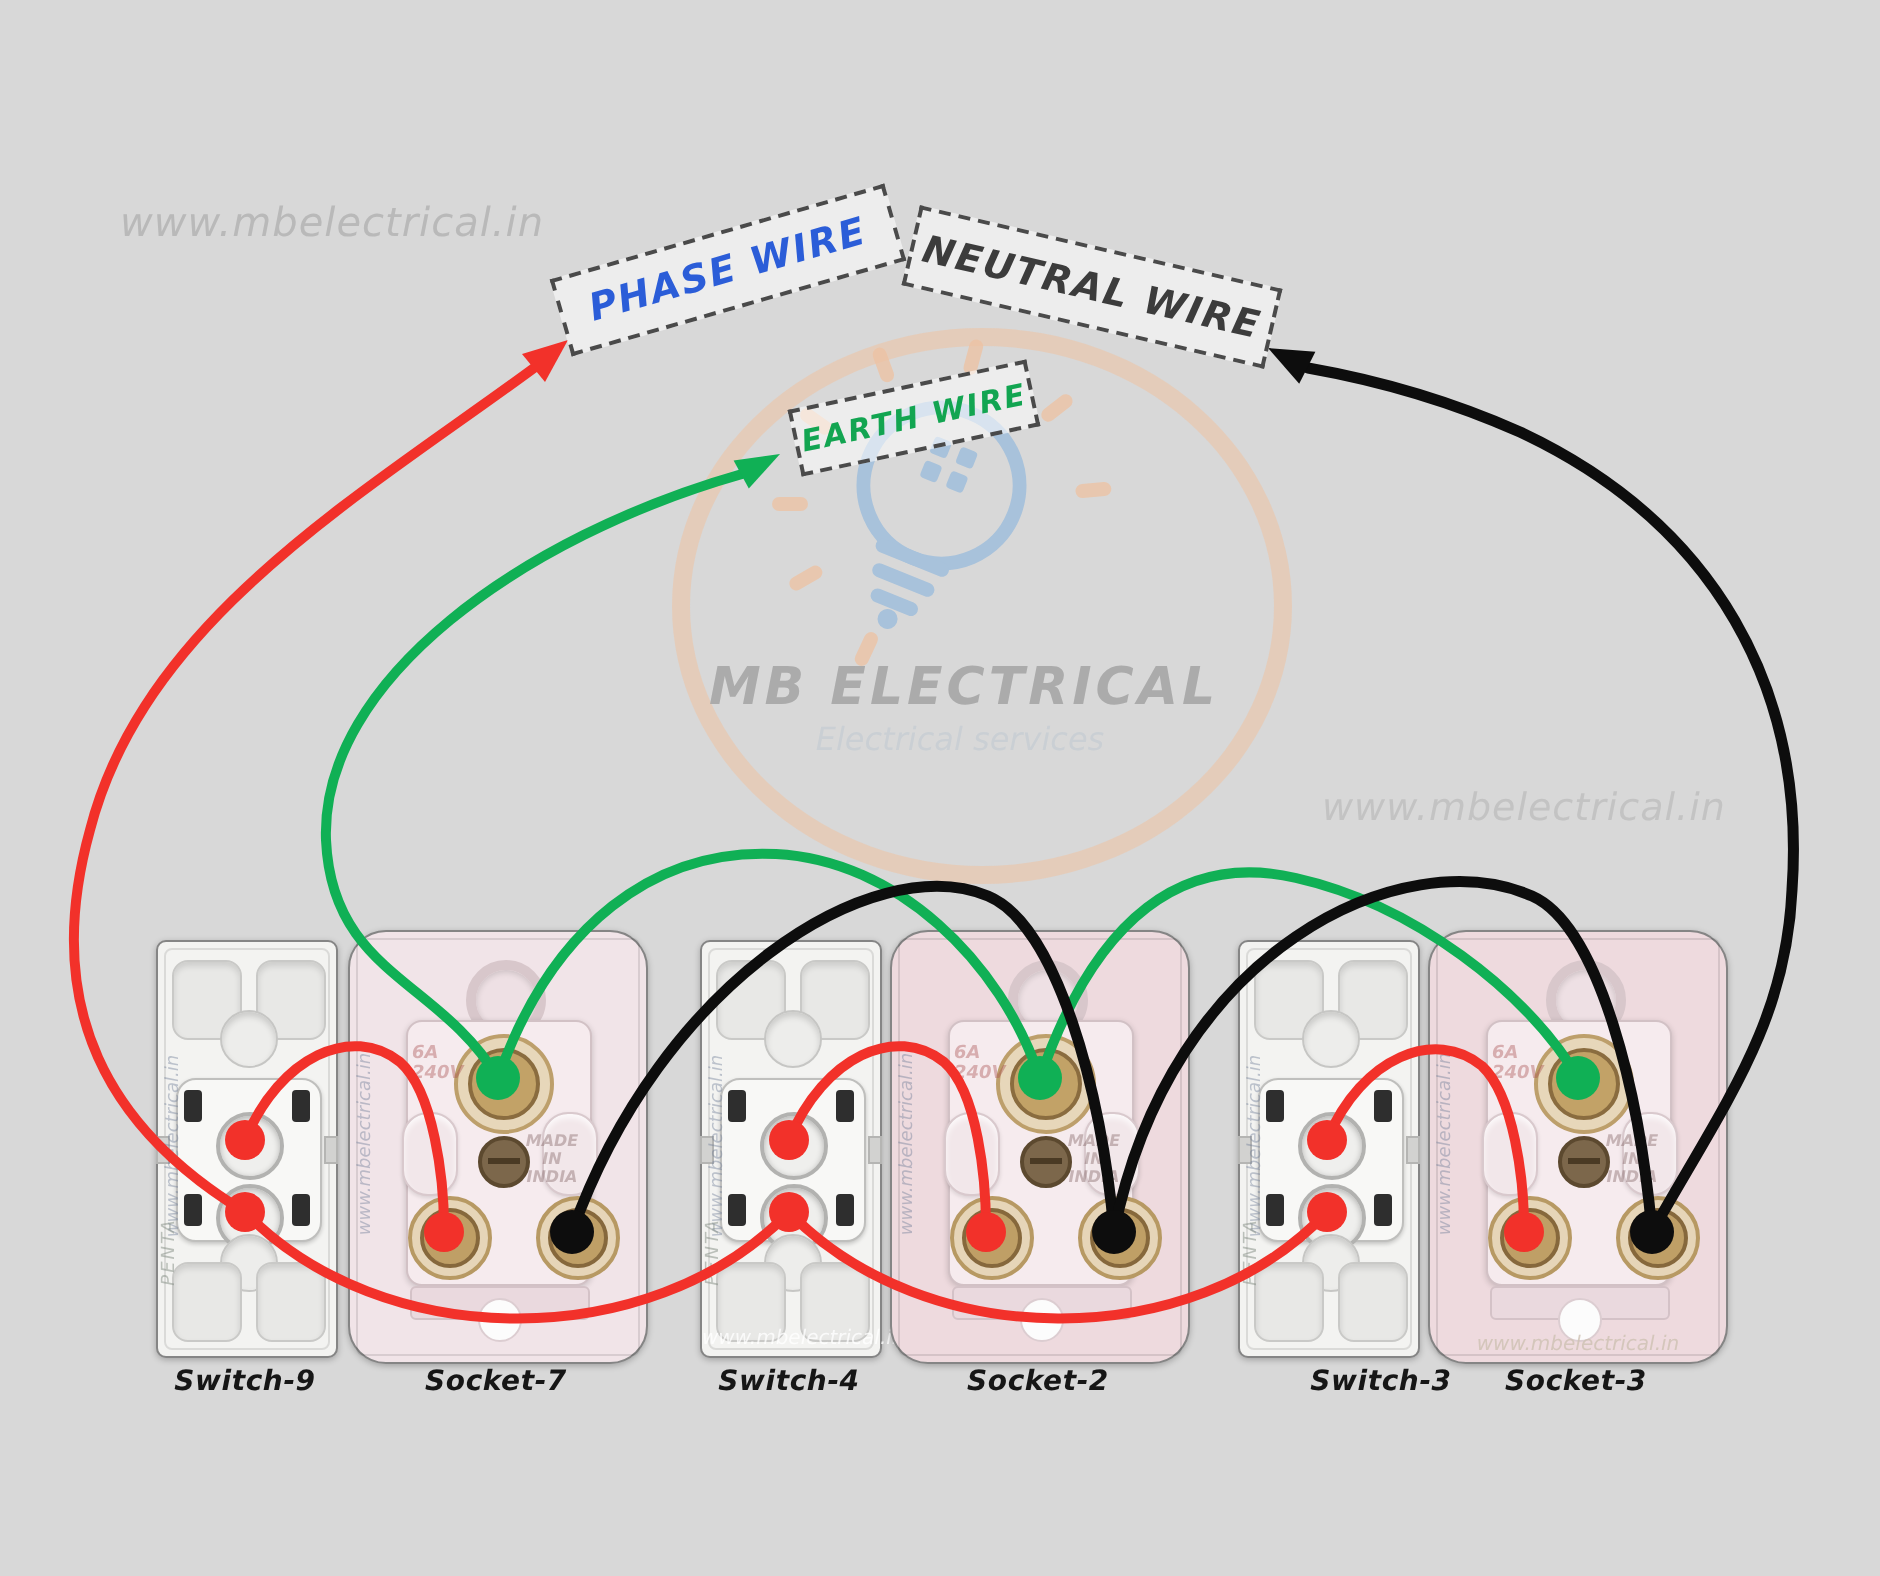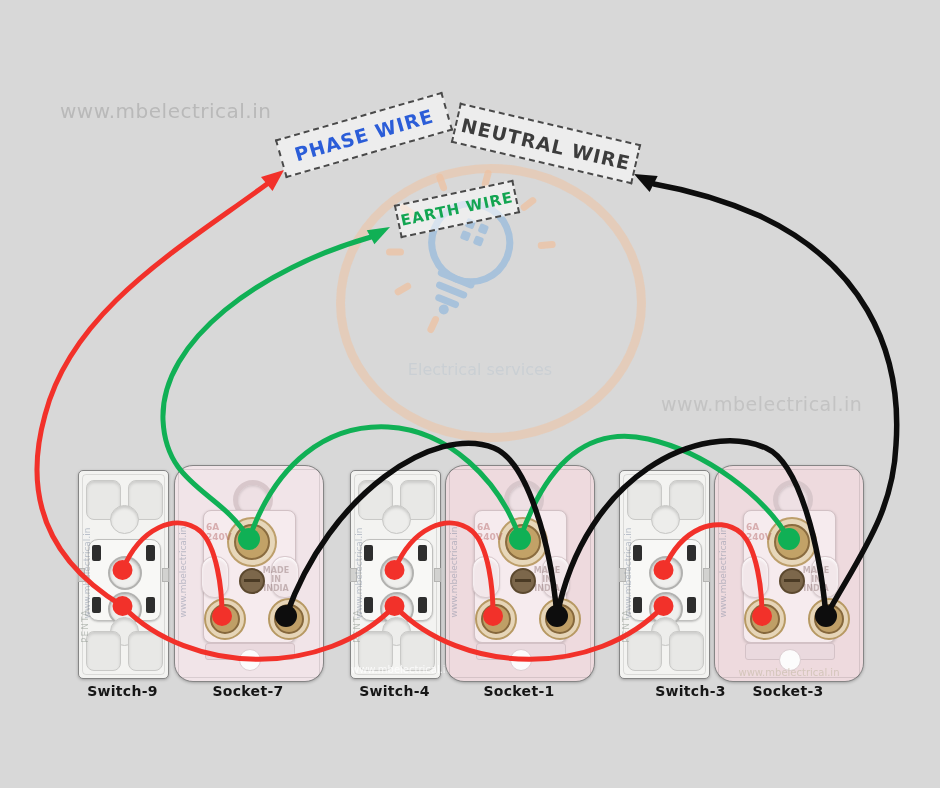--- a/index.html
+++ b/index.html
@@ -1,16 +1,16 @@
 <!DOCTYPE html>
 <html style="--bg: #d8d8d8; --phase: #f2312a; --neutral: #0d0d0d; --earth: #10b055; --phase_label: #2b5dd8; --neutral_label: #3c3c3c; --earth_label: #12a551; --watermark: #b9b9b9; --ring: #eec2a2; --bulb: #98bbdc; --logo_text: #a7a7a7; --logo_sub: #c9cfd4;"><head>
 <meta charset="utf-8">
 <style>
   html,body{margin:0;padding:0;background:#cfcfcf;font-family:"DejaVu Sans",sans-serif;}
-  #stage{position:relative;width:940px;height:788px;background:var(--bg,#d8d8d8);overflow:hidden;}
+  #stage{position:relative;width:940px;height:788px;background:var(--bg,#d8d8d8);overflow:hidden;font-style:italic;}
 
   
   .wm{position:absolute;color:var(--watermark,#bbb);z-index:1;letter-spacing:.5px;}
   .wm-tl{left:60px;top:99px;font-size:20px;}
   .wm-mr{left:661px;top:393px;font-size:19px;color:#c3c3c3;}
 
   .logo-ring{position:absolute;left:336px;top:164px;width:292px;height:260px;border:9px solid var(--ring,#eec2a2);border-radius:50%;opacity:.55;z-index:1;}
   .logo-svg{position:absolute;left:0;top:0;z-index:1;pointer-events:none;}
   .logo-title{position:absolute;left:332px;top:329px;width:300px;text-align:center;font-size:26px;font-weight:bold;letter-spacing:2px;color:var(--logo_text,#a7a7a7);opacity:.9;z-index:1;}
   .logo-sub{position:absolute;left:330px;top:360px;width:300px;text-align:center;font-size:16px;color:var(--logo_sub,#c9cfd4);opacity:.9;z-index:1;}
@@ -102,20 +102,21 @@
         <rect class="bulb-fill" x="2" y="-32" width="9" height="9" rx="2"></rect>
         <rect class="bulb-fill" x="-12" y="-19" width="9" height="9" rx="2"></rect>
         <rect class="bulb-fill" x="2" y="-19" width="9" height="9" rx="2"></rect>
         <path class="bulb-stroke" d="M -16 29 L 16 29" stroke-width="9"></path>
         <path class="bulb-stroke" d="M -13 41 L 13 41" stroke-width="9"></path>
         <path class="bulb-stroke" d="M -9 53 L 9 53" stroke-width="9"></path>
         <circle class="bulb-fill" cx="0" cy="62" r="5"></circle>
       </g>
     </g>
   </svg>
+  <div class="logo-title">MB ELECTRICAL</div>
   <div class="logo-sub">Electrical services</div>
 
   <div class="tag tag-phase">PHASE WIRE</div>
   <div class="tag tag-neutral">NEUTRAL WIRE</div>
   <div class="tag tag-earth">EARTH WIRE</div>
 
   <div class="panel switch" style="left:78px;top:470px">
     <div class="frame"></div>
     <div class="sw-sq" style="left:7px;top:9px"></div>
     <div class="sw-sq" style="left:49px;top:9px"></div>
@@ -236,21 +237,21 @@
     <div class="sk-hole"></div>
     <div class="sk-rating">6A 240V</div>
     <div class="sk-origin">MADE IN INDIA</div>
     <div class="wm-vert">www.mbelectrical.in</div>
     <div class="wm-bottom tan">www.mbelectrical.in</div>
   </div>
 
   <div class="unit-label" style="left:78px;width:89px">Switch-9</div>
   <div class="unit-label" style="left:174px;width:148px">Socket-7</div>
   <div class="unit-label" style="left:350px;width:89px">Switch-4</div>
-  <div class="unit-label" style="left:445px;width:148px">Socket-1</div>
+  <div class="unit-label" style="left:445px;width:148px">Socket-2</div>
   <div class="unit-label" style="left:646px;width:89px">Switch-3</div>
   <div class="unit-label" style="left:714px;width:148px">Socket-3</div>
 
   <svg class="wires" width="940" height="788" viewBox="0 0 940 788">
 
     <path class="wire wire-phase" d="M 122.5 606 C 55 565, 20 505, 45 415 C 72 310, 180 248, 267 184"></path>
     <polygon class="head-phase" points="284,170 272.5,191 261,177"></polygon>
     <path class="wire wire-phase" d="M 122.5 606 C 190 676, 325 678, 394.5 606"></path>
     <path class="wire wire-phase" d="M 394.5 606 C 462 676, 596 678, 663.5 606"></path>
     <path class="wire wire-phase" d="M 122.5 570 C 140 528, 176 512, 200 531 C 217 546, 222 590, 222 614"></path>

